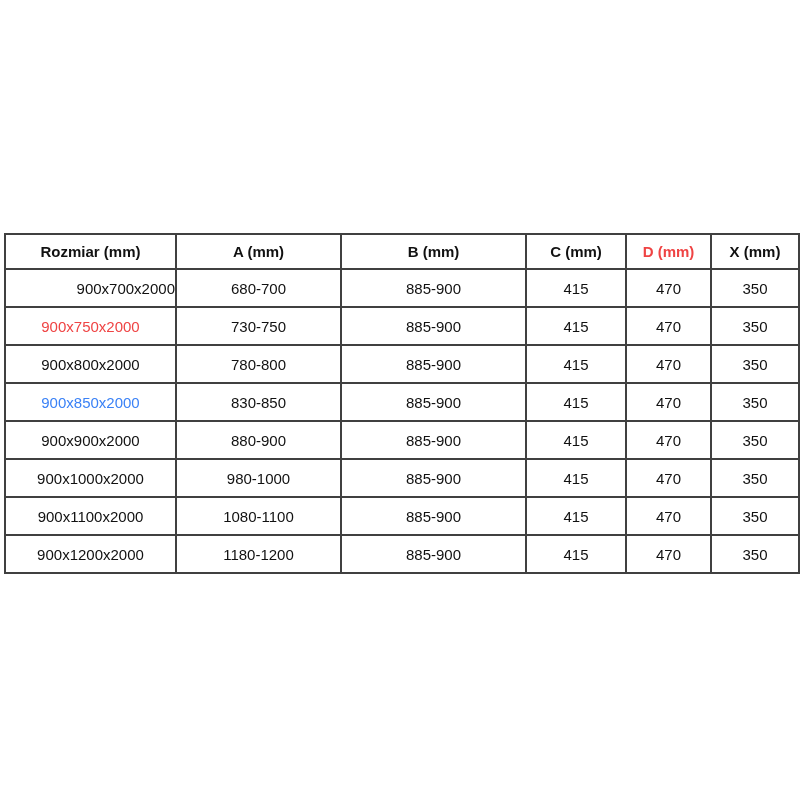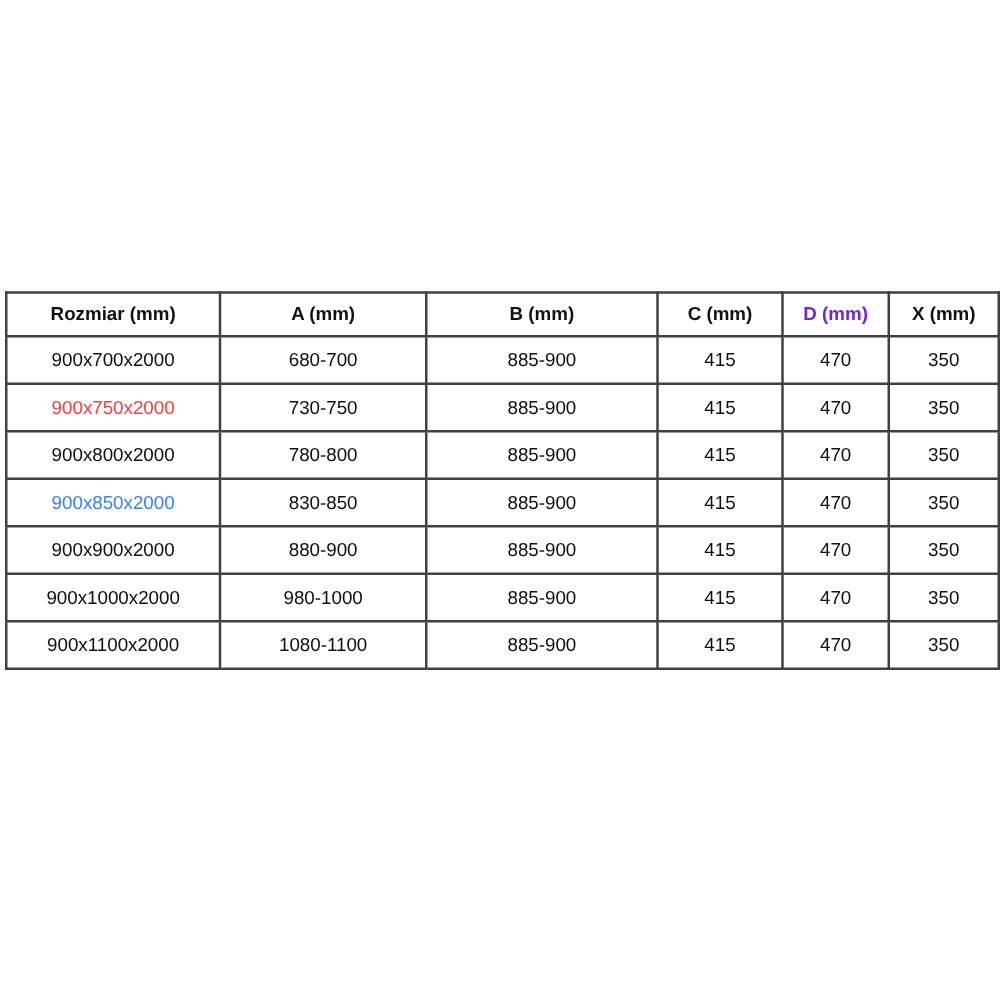--- a/index.html
+++ b/index.html
@@ -63,27 +63,27 @@
       <col class="c-c">
       <col class="c-d">
       <col class="c-x">
     </colgroup>
     <thead>
       <tr>
           <th style="border-color: rgb(64, 64, 64); color: rgb(17, 17, 17);">Rozmiar (mm)</th>
           <th style="border-color: rgb(64, 64, 64); color: rgb(17, 17, 17);">A (mm)</th>
           <th style="border-color: rgb(64, 64, 64); color: rgb(17, 17, 17);">B (mm)</th>
           <th style="border-color: rgb(64, 64, 64); color: rgb(17, 17, 17);">C (mm)</th>
-          <th style="border-color: rgb(64, 64, 64); color: #6d28d9;">D (mm)</th>
+          <th style="border-color: rgb(64, 64, 64); color: #ef4444;">D (mm)</th>
           <th style="border-color: rgb(64, 64, 64); color: rgb(17, 17, 17);">X (mm)</th>
         </tr>
     </thead>
     <tbody>
         <tr>
-          <td style="border-color: rgb(64, 64, 64); color: rgb(17, 17, 17);">900x700x2000</td>
+          <td style="border-color: rgb(64, 64, 64); color: rgb(17, 17, 17); text-align: right;">900x700x2000</td>
           <td style="border-color: rgb(64, 64, 64); color: rgb(17, 17, 17);">680-700</td>
           <td style="border-color: rgb(64, 64, 64); color: rgb(17, 17, 17);">885-900</td>
           <td style="border-color: rgb(64, 64, 64); color: rgb(17, 17, 17);">415</td>
           <td style="border-color: rgb(64, 64, 64); color: rgb(17, 17, 17);">470</td>
           <td style="border-color: rgb(64, 64, 64); color: rgb(17, 17, 17);">350</td>
         </tr>
         <tr>
           <td style="border-color: rgb(64, 64, 64); color: #ef4444;">900x750x2000</td>
           <td style="border-color: rgb(64, 64, 64); color: rgb(17, 17, 17);">730-750</td>
           <td style="border-color: rgb(64, 64, 64); color: rgb(17, 17, 17);">885-900</td>
@@ -124,15 +124,23 @@
           <td style="border-color: rgb(64, 64, 64); color: rgb(17, 17, 17);">350</td>
         </tr>
         <tr>
           <td style="border-color: rgb(64, 64, 64); color: rgb(17, 17, 17);">900x1100x2000</td>
           <td style="border-color: rgb(64, 64, 64); color: rgb(17, 17, 17);">1080-1100</td>
           <td style="border-color: rgb(64, 64, 64); color: rgb(17, 17, 17);">885-900</td>
           <td style="border-color: rgb(64, 64, 64); color: rgb(17, 17, 17);">415</td>
           <td style="border-color: rgb(64, 64, 64); color: rgb(17, 17, 17);">470</td>
           <td style="border-color: rgb(64, 64, 64); color: rgb(17, 17, 17);">350</td>
         </tr>
+        <tr>
+          <td style="border-color: rgb(64, 64, 64); color: rgb(17, 17, 17);">900x1200x2000</td>
+          <td style="border-color: rgb(64, 64, 64); color: rgb(17, 17, 17);">1180-1200</td>
+          <td style="border-color: rgb(64, 64, 64); color: rgb(17, 17, 17);">885-900</td>
+          <td style="border-color: rgb(64, 64, 64); color: rgb(17, 17, 17);">415</td>
+          <td style="border-color: rgb(64, 64, 64); color: rgb(17, 17, 17);">470</td>
+          <td style="border-color: rgb(64, 64, 64); color: rgb(17, 17, 17);">350</td>
+        </tr>
       </tbody>
   </table>
 </div>
 
 </body></html>

